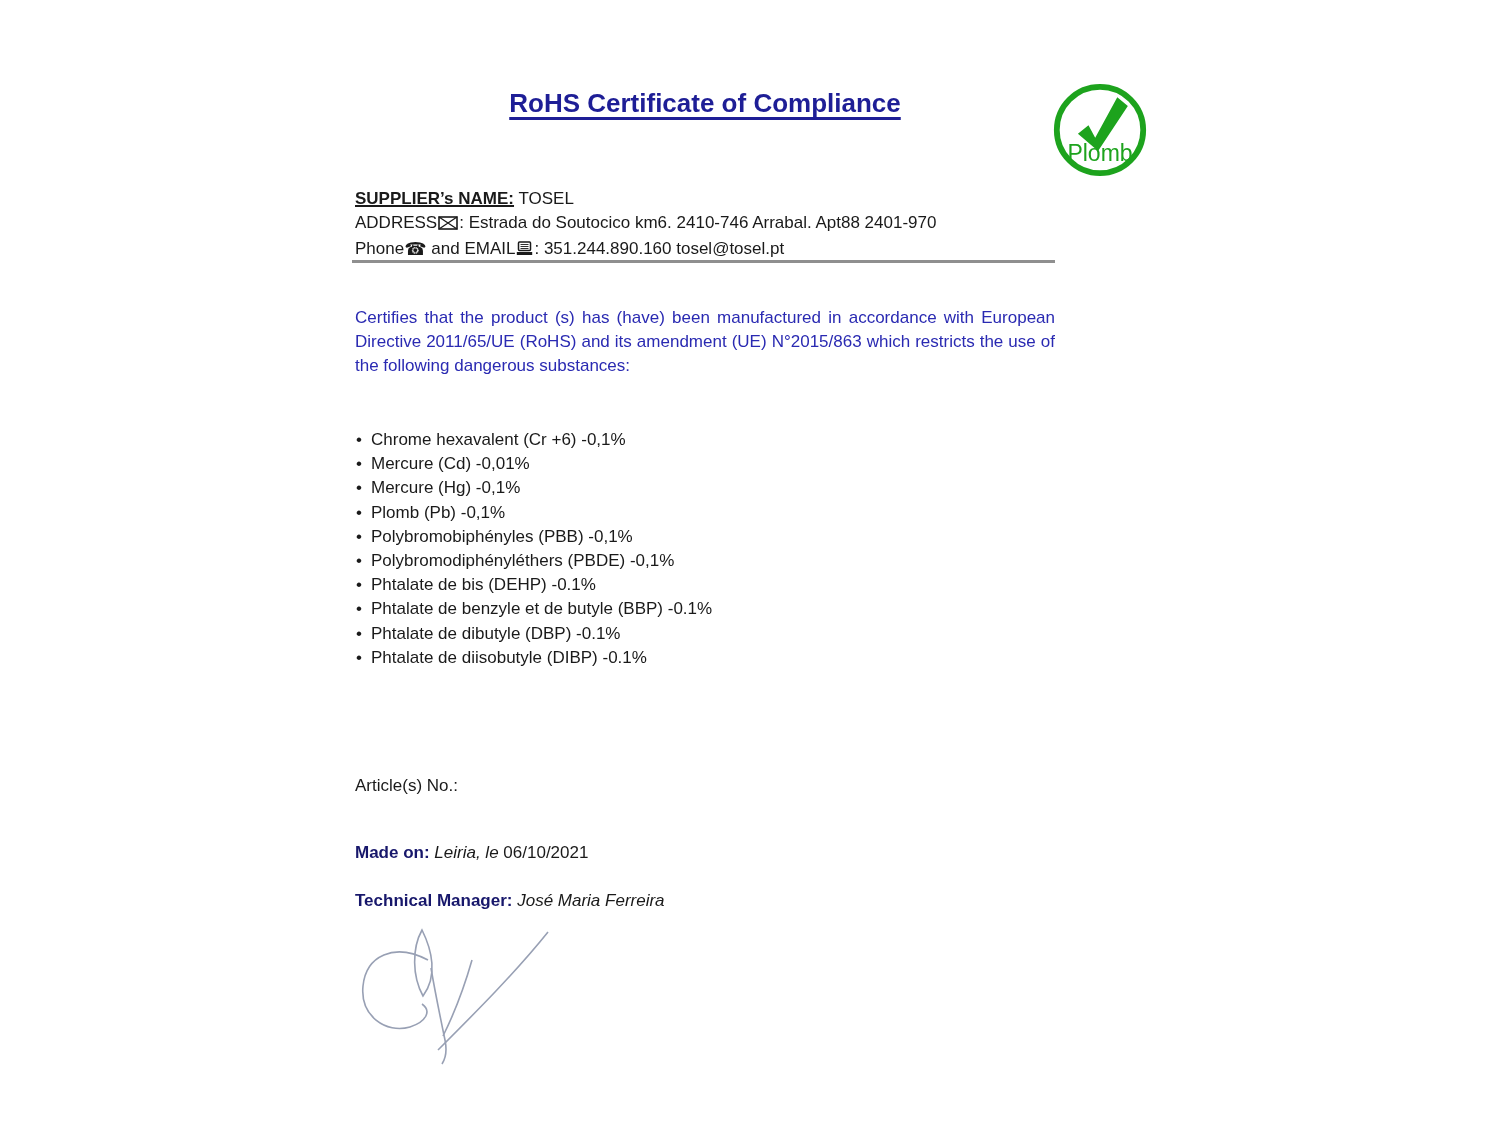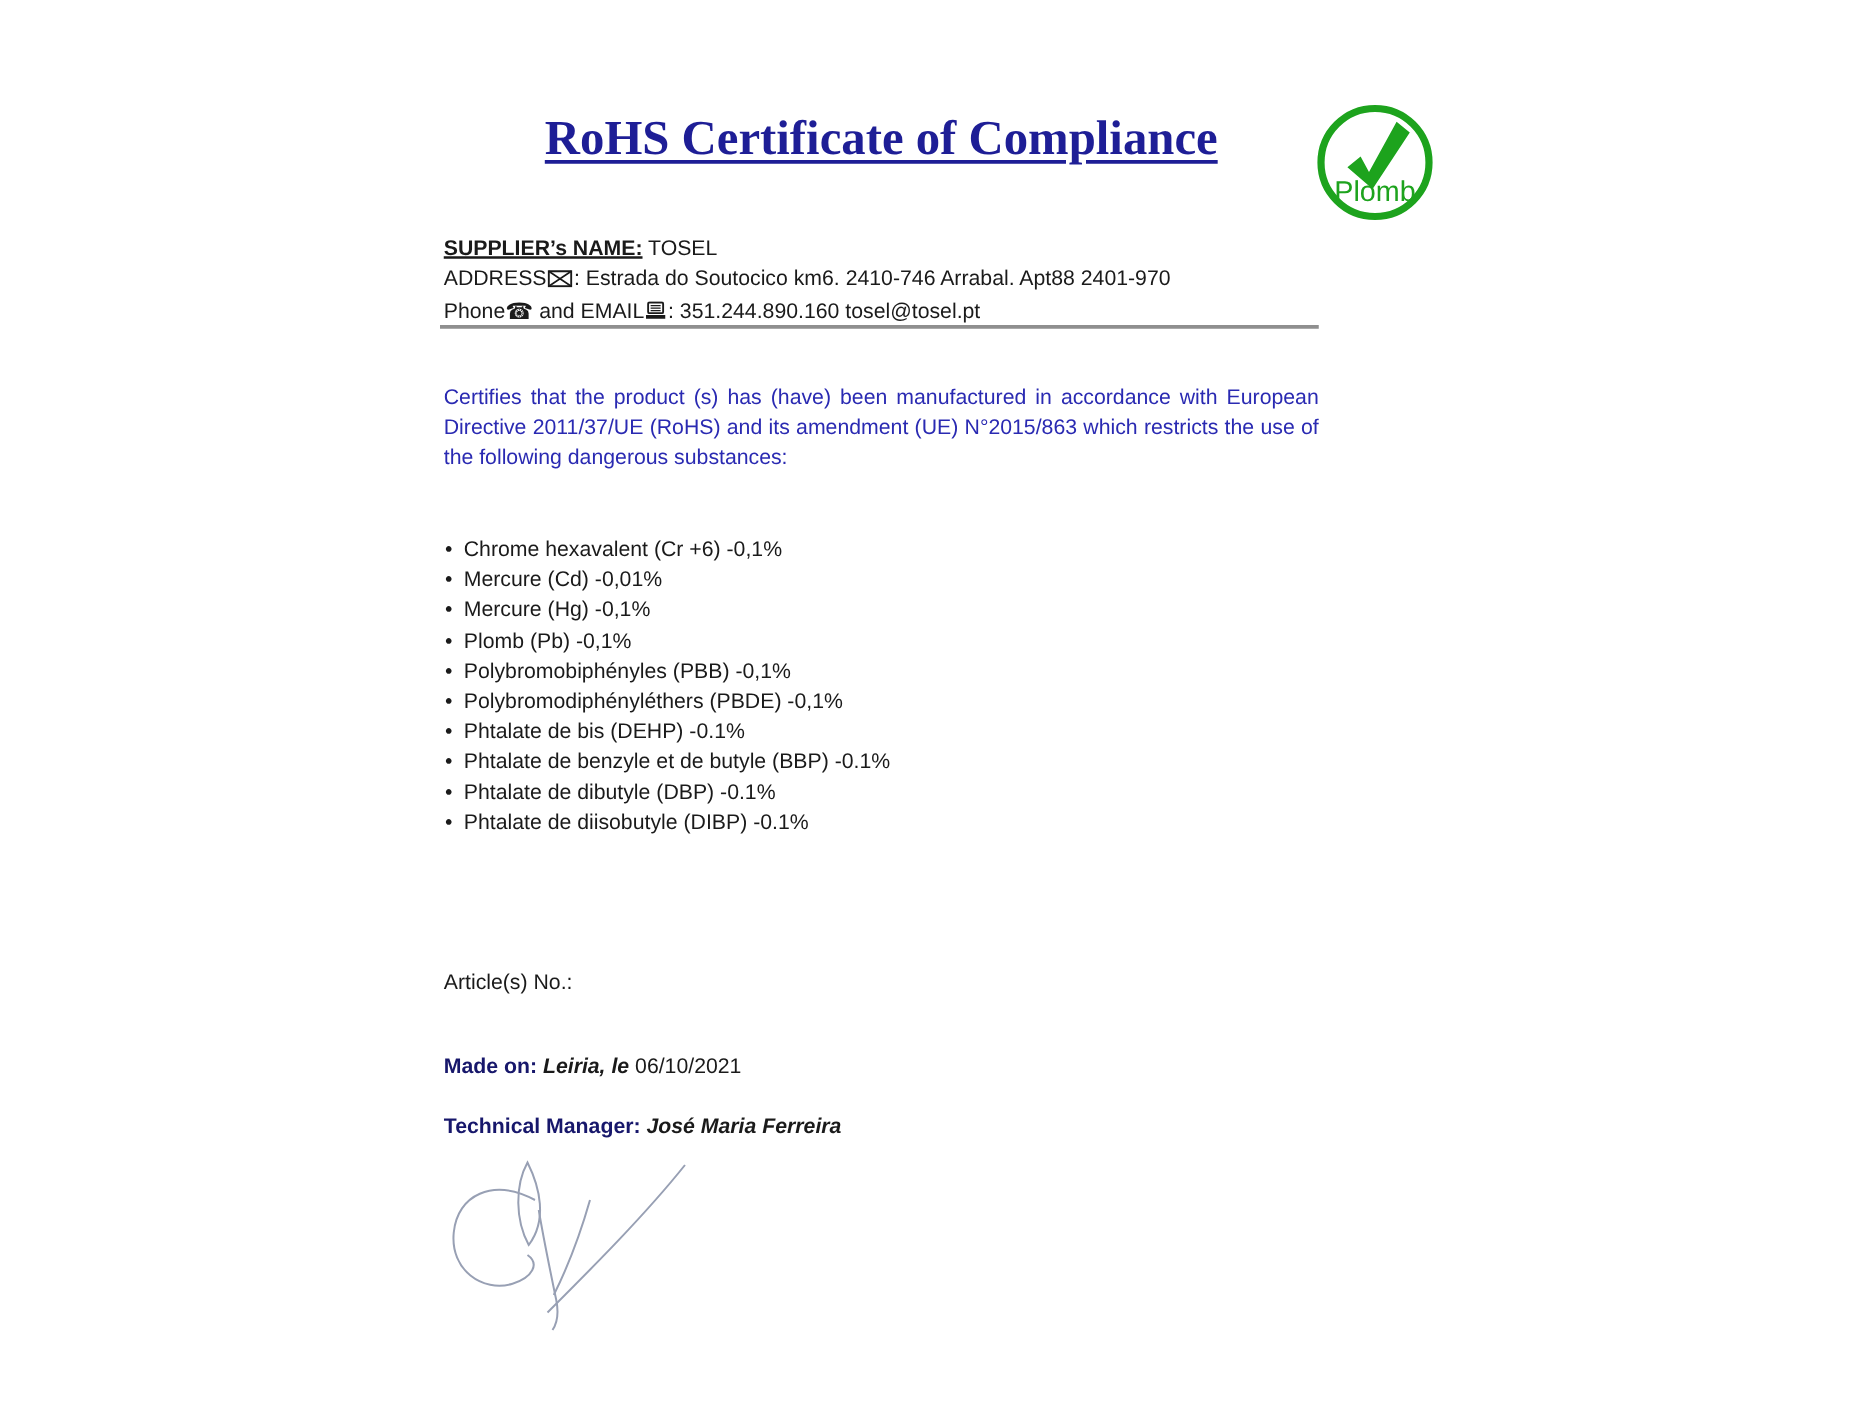--- a/index.html
+++ b/index.html
@@ -17,25 +17,24 @@
     position:relative;
     width:1500px;height:1125px;
     background:#ffffff;
     overflow:hidden;
     font-family:"Liberation Sans","DejaVu Sans",sans-serif;
     color:var(--ink-black);
   }
   .title{
     position:absolute;left:355px;top:88px;width:700px;
     margin:0;text-align:center;
-    font-size:39px;font-weight:bold;color:var(--title-blue);
+    font-size:26px;font-weight:bold;color:var(--title-blue);
     text-decoration:underline;
     text-decoration-thickness:2.5px;
     text-underline-offset:5px;
-    font-family:Liberation Serif, serif;
   }
   
   .rohs-logo{position:absolute;left:1052px;top:82px;width:96px;height:96px;}
   .rohs-logo svg{position:absolute;left:0;top:0;}
   .rohs-logo-text{
     position:absolute;left:0;top:58px;width:96px;
     text-align:center;
     font-size:23px;color:var(--logo-green);
     letter-spacing:0px;
   }
@@ -56,21 +55,21 @@
   .substances{position:absolute;left:356px;top:428px;width:700px;font-size:17px;line-height:24.2px;}
   .bullet-item{display:flex;}
   .bullet-item .bullet{width:15px;flex:0 0 15px;}
   
   .following{position:absolute;left:355px;top:734px;margin:0;font-size:17px;color:var(--navy);}
   .articles{position:absolute;left:355px;top:776px;margin:0;font-size:17px;color:var(--ink-black);}
   
   .made-on{position:absolute;left:355px;top:843px;margin:0;font-size:17px;}
   .manager{position:absolute;left:355px;top:891px;margin:0;font-size:17px;}
   .bold-navy{font-weight:bold;color:var(--label-navy);}
-  .italic-val{font-style:italic;font-weight:bold;}
+  .italic-val{font-style:italic;}
   
   .signature{position:absolute;left:352px;top:918px;width:240px;height:160px;}
   .signature svg{position:absolute;left:0;top:0;}
   .sig-text{
     position:absolute;left:30px;top:44px;width:180px;
     text-align:center;
     font-family:"Liberation Serif","DejaVu Serif",serif;
     font-size:12.5px;line-height:20px;color:#1a1a1a;
   }
 </style>
@@ -104,21 +103,21 @@
       <span>Phone</span><span class="phone-glyph">☎</span> <span>and EMAIL</span><span class="inline-icon"><svg width="17" height="15" viewBox="0 0 17 15">
             <rect x="2.5" y="1" width="12" height="8.5" rx="1" fill="none" stroke="#1a1a1a" stroke-width="1.5"></rect>
             <path d="M4.5 3.5 H12.5 M4.5 5.5 H12.5 M4.5 7.5 H12.5" stroke="#1a1a1a" stroke-width="0.9"></path>
             <rect x="0.8" y="11" width="15.4" height="3" fill="#1a1a1a"></rect>
           </svg></span><span>: 351.244.890.160 tosel@tosel.pt</span>
     </div>
   </div>
 
   <div class="hrule"></div>
 
-  <p class="cert-para">Certifies that the product (s) has (have) been manufactured in accordance with European Directive 2011/37/UE (RoHS) and its amendment (UE) N°2015/863 which restricts the use of the following dangerous substances:</p>
+  <p class="cert-para">Certifies that the product (s) has (have) been manufactured in accordance with European Directive 2011/65/UE (RoHS) and its amendment (UE) N°2015/863 which restricts the use of the following dangerous substances:</p>
 
   <div class="substances">
       <div class="bullet-item">
         <span class="bullet">•</span>
         <span>Chrome hexavalent (Cr +6) -0,1%</span>
       </div>
       <div class="bullet-item">
         <span class="bullet">•</span>
         <span>Mercure (Cd) -0,01%</span>
       </div>

